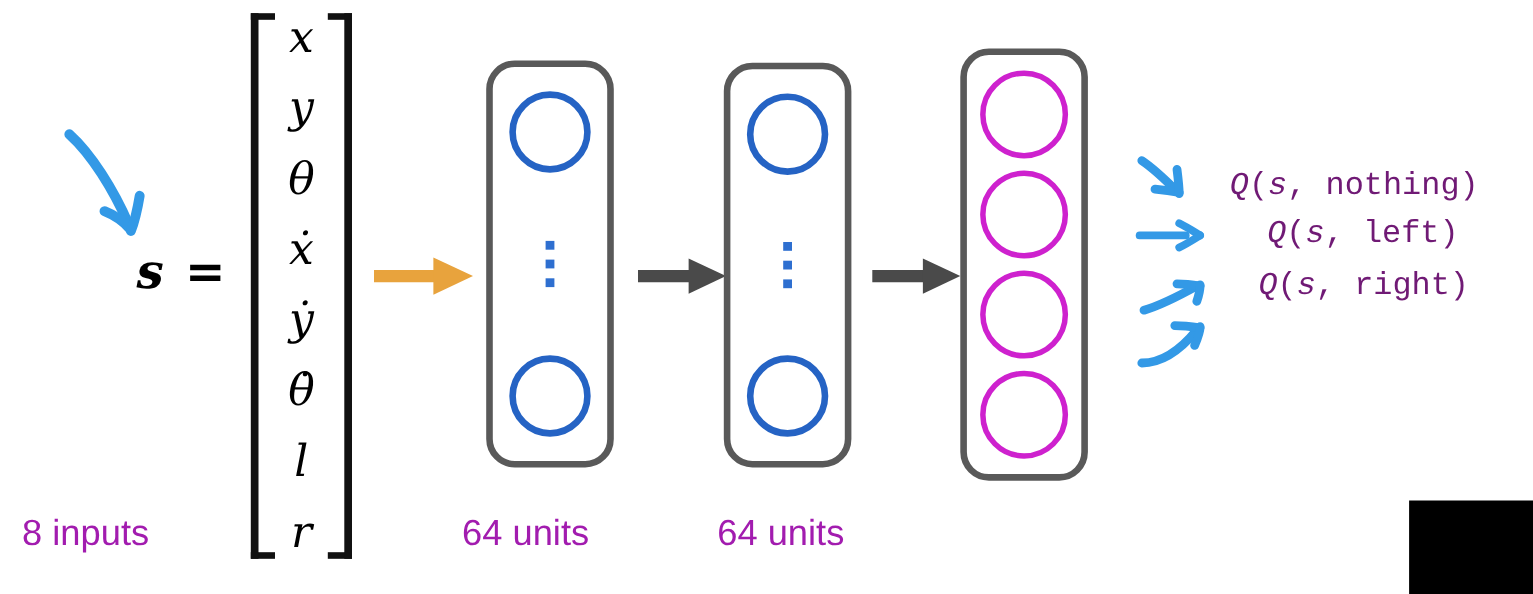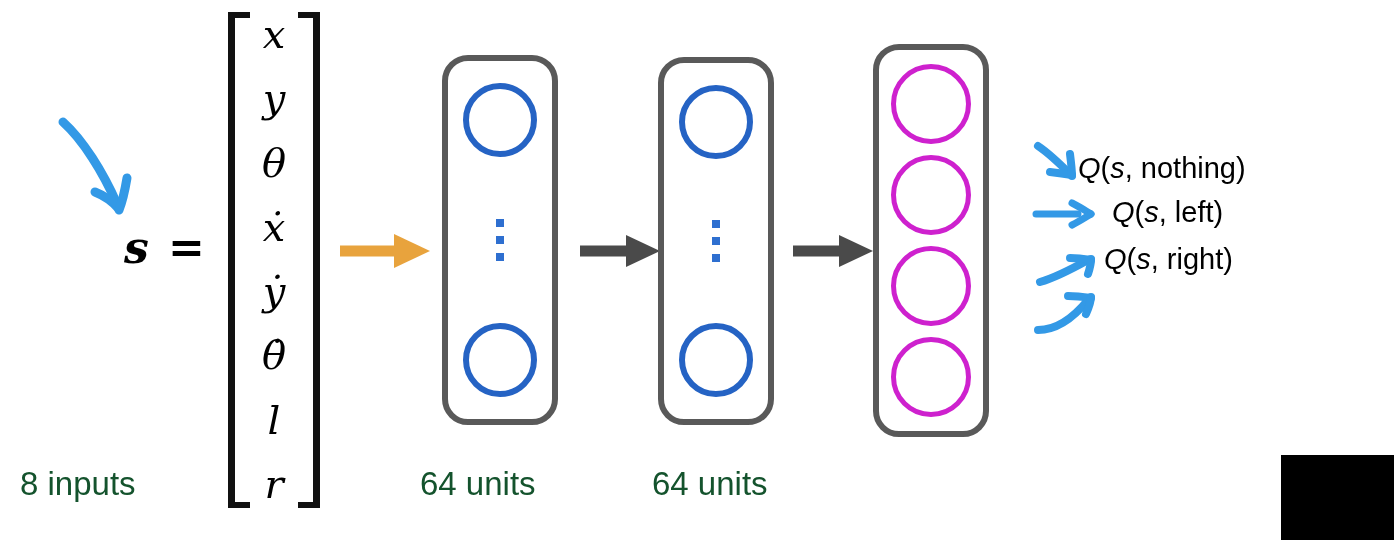--- a/index.html
+++ b/index.html
@@ -100,30 +100,31 @@
     display: block;
     width: 8px;
     height: 8px;
     background: #2E6FD0;
   }
 
   
   .caption {
     font-family: "Liberation Sans", sans-serif;
     font-size: 33px;
-    color: #14532d;
+    color: #a21caf;
     white-space: nowrap;
   }
 
   
   .q-label {
-    font-family: Liberation Sans, sans-serif;
+    font-family: Liberation Mono, monospace;
     font-size: 29px;
-    color: #000000;
+    color: #701a75;
     white-space: nowrap;
+    margin-left: 40px;
   }
   .q-label .qsym { font-style: italic; }
   .q-label .svar { font-style: italic; }
   .q-label .act  { font-style: normal; }
 
   svg.abs { overflow: visible; }
 
   #black-patch {
     left: 1281px;
     top: 455px;

